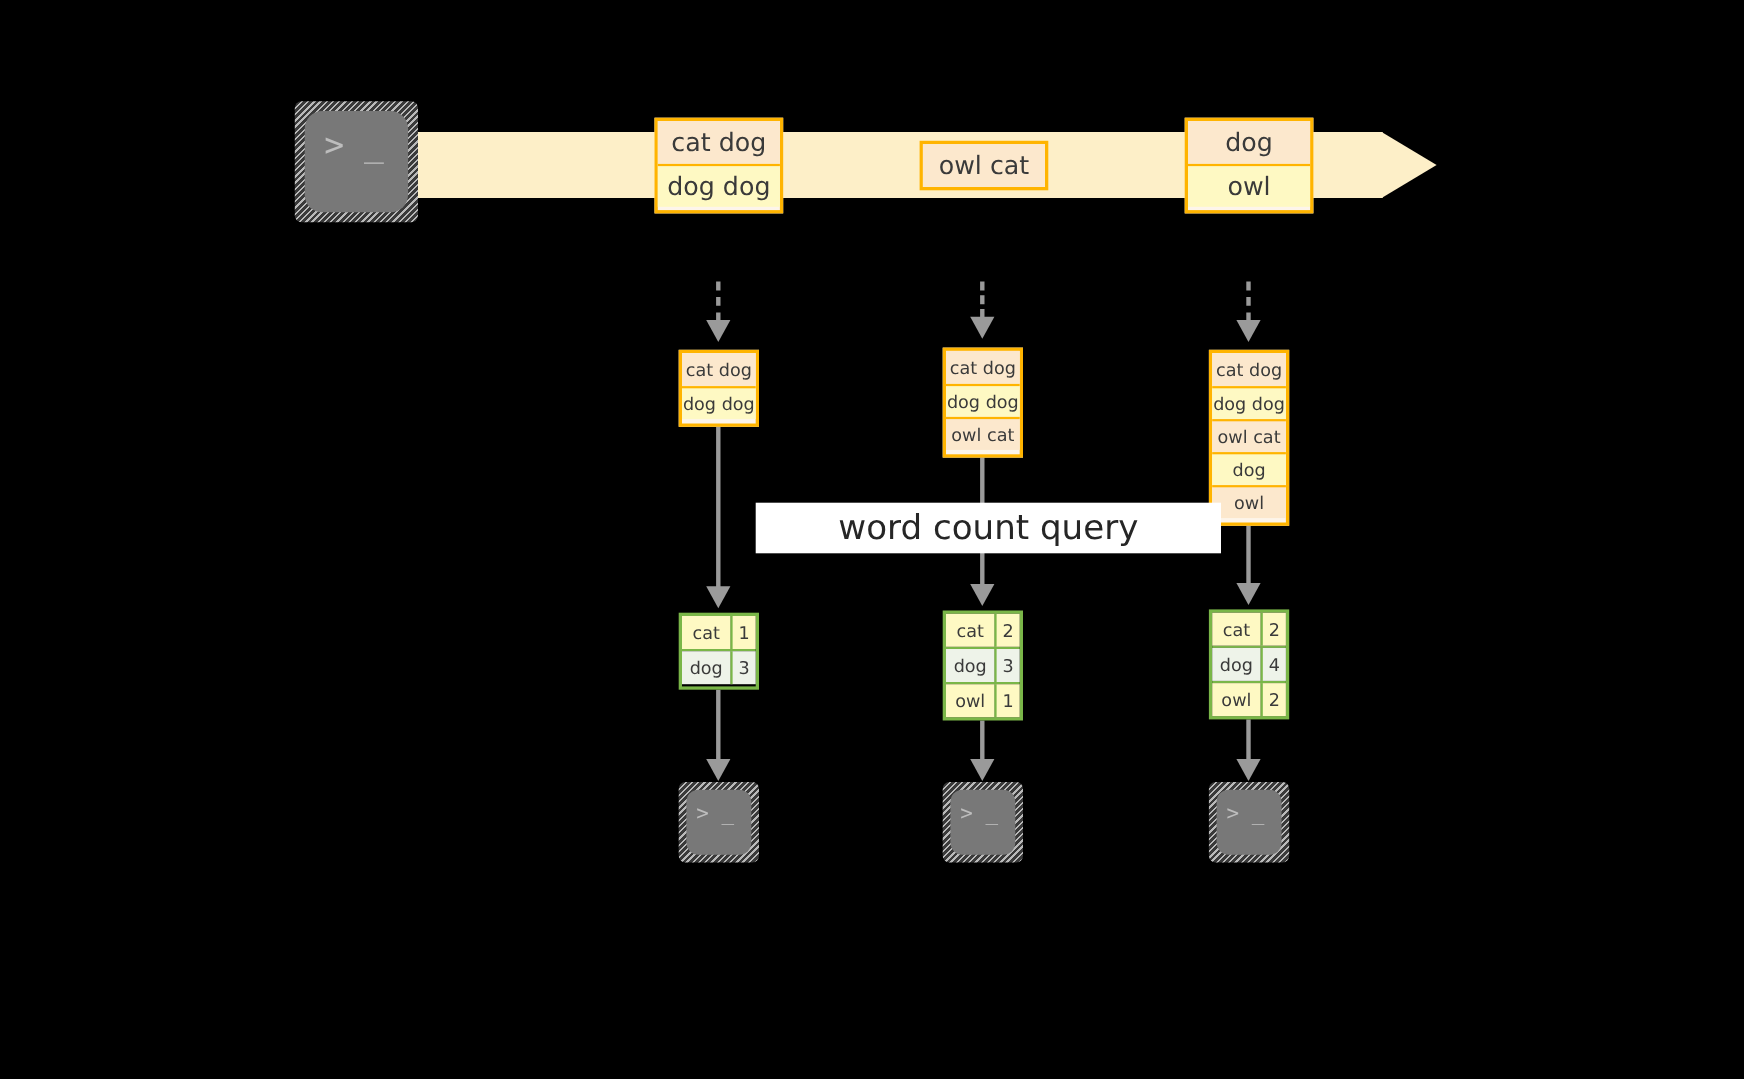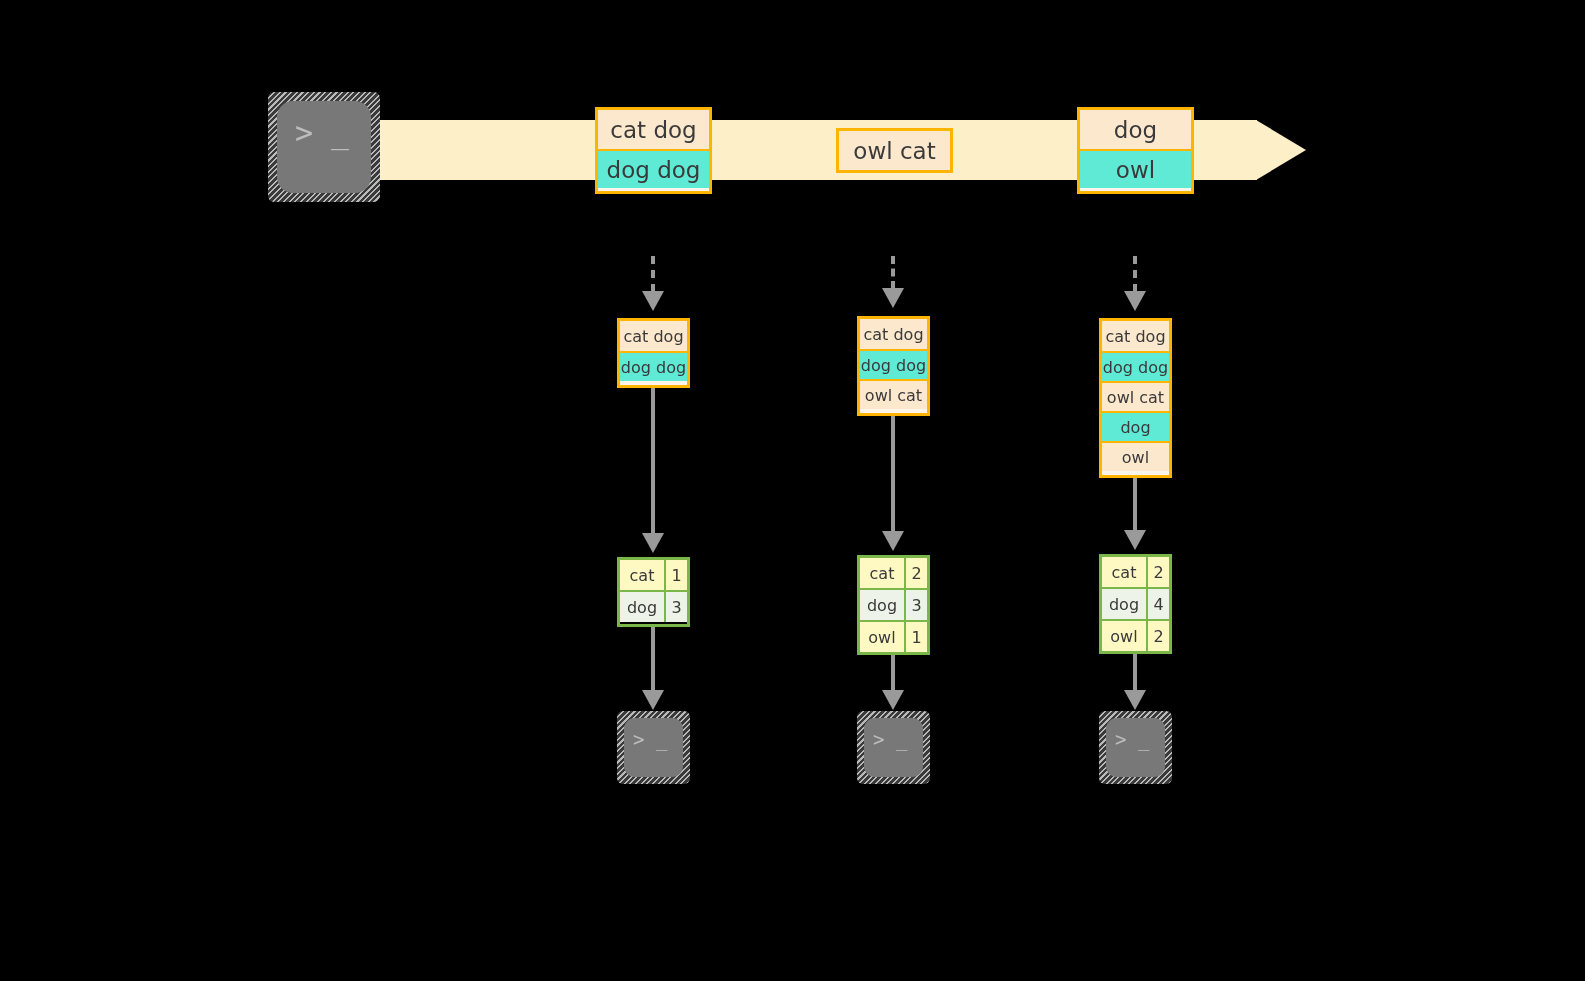--- a/index.html
+++ b/index.html
@@ -76,21 +76,21 @@
   .orow {
     box-sizing: border-box;
     display: flex;
     align-items: center;
     justify-content: center;
     color: #3a3a3a;
     white-space: nowrap;
   }
   .orow + .orow { border-top: 2px solid #ffb400; }
   .orow.shade-a { background: #fce8cd; }
-  .orow.shade-b { background: #5eead4; }
+  .orow.shade-b { background: #fef9c3; }
 
   
   .otable.stream .orow { height: 39px; font-size: 23px; }
   
   .otable.col .orow { height: 30px; font-size: 16px; }
 
   
   .gtable {
     position: absolute;
     box-sizing: border-box;
@@ -273,14 +273,17 @@
 
   <div class="vline" style="left:1133px; top:654px; height:38px;"></div>
   <div class="vhead" style="left:1124px; top:690px;"></div>
 
   <div class="term small" style="left:1099px; top:711px; width:73px; height:73px;">
     <div class="hatch"></div>
     <div class="face"></div>
     <div class="prompt">&gt; _</div>
   </div>
 
+  <div class="query-label" style="left:687px; top:457px; width:423px; height:46px;">
+    <span>word count query</span>
+  </div>
 
 </div>
 
 </body></html>

